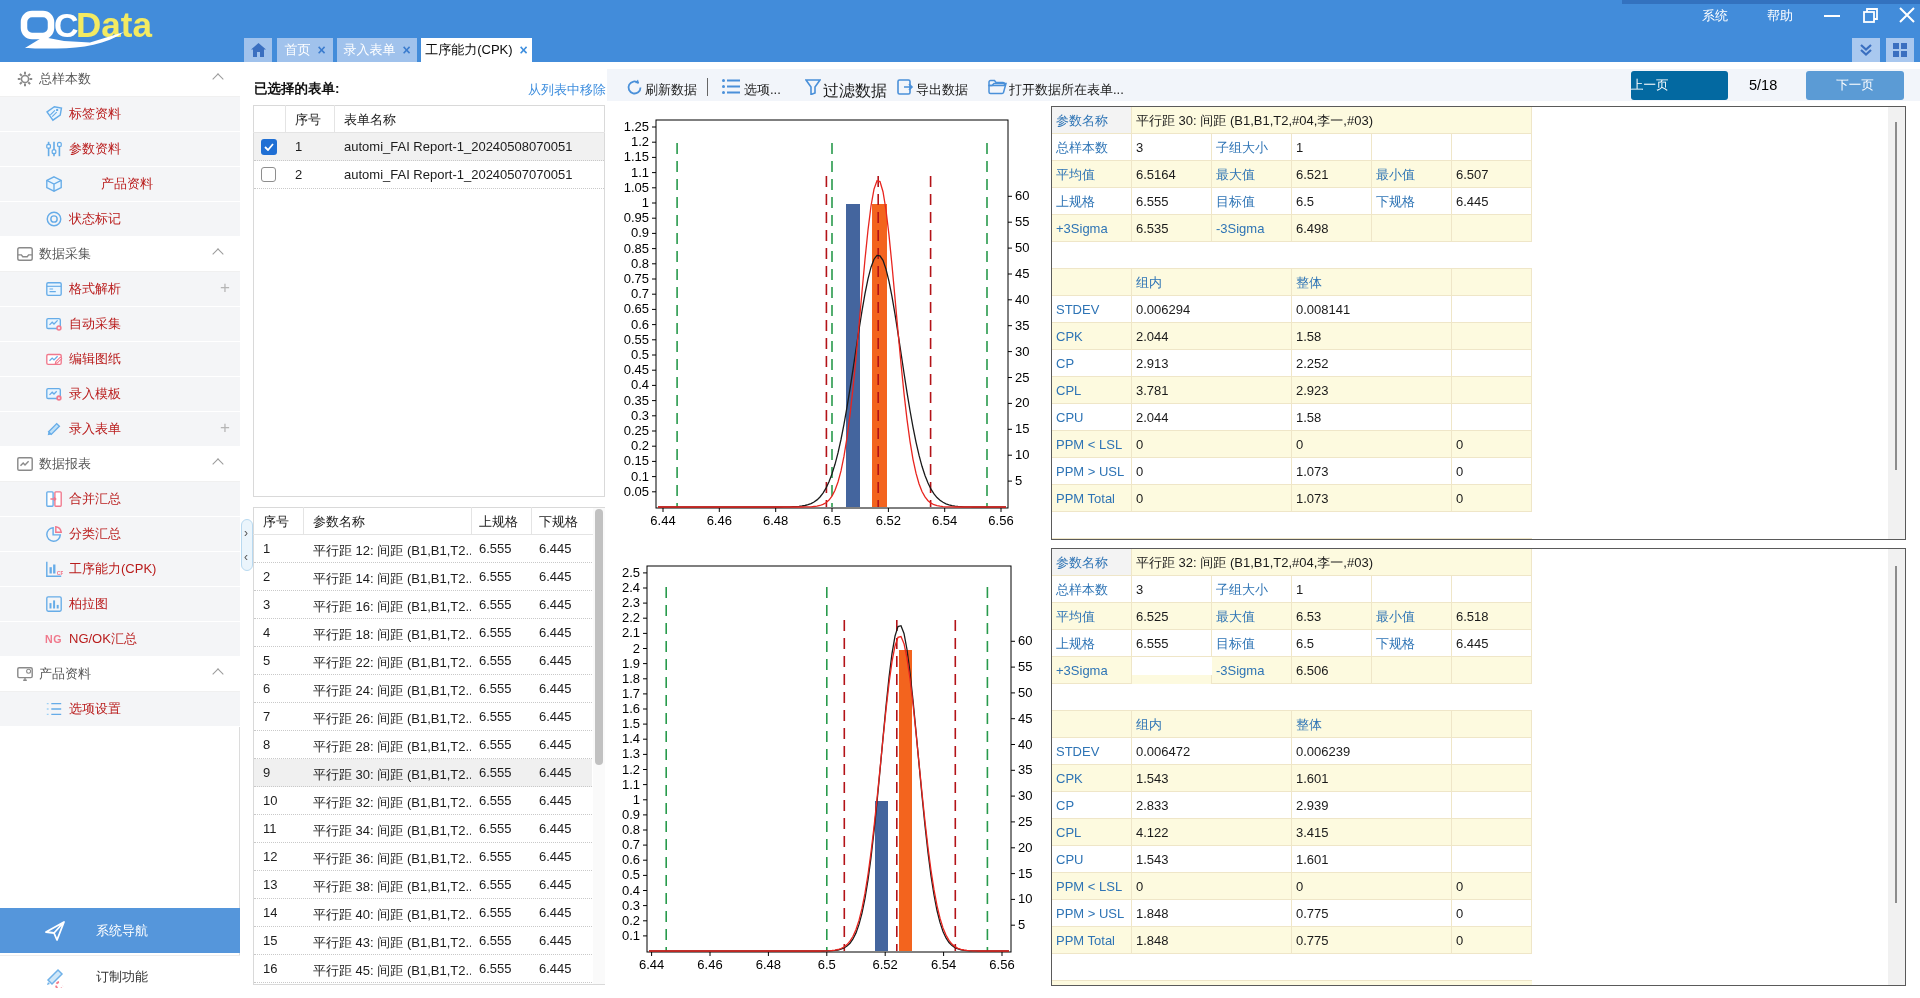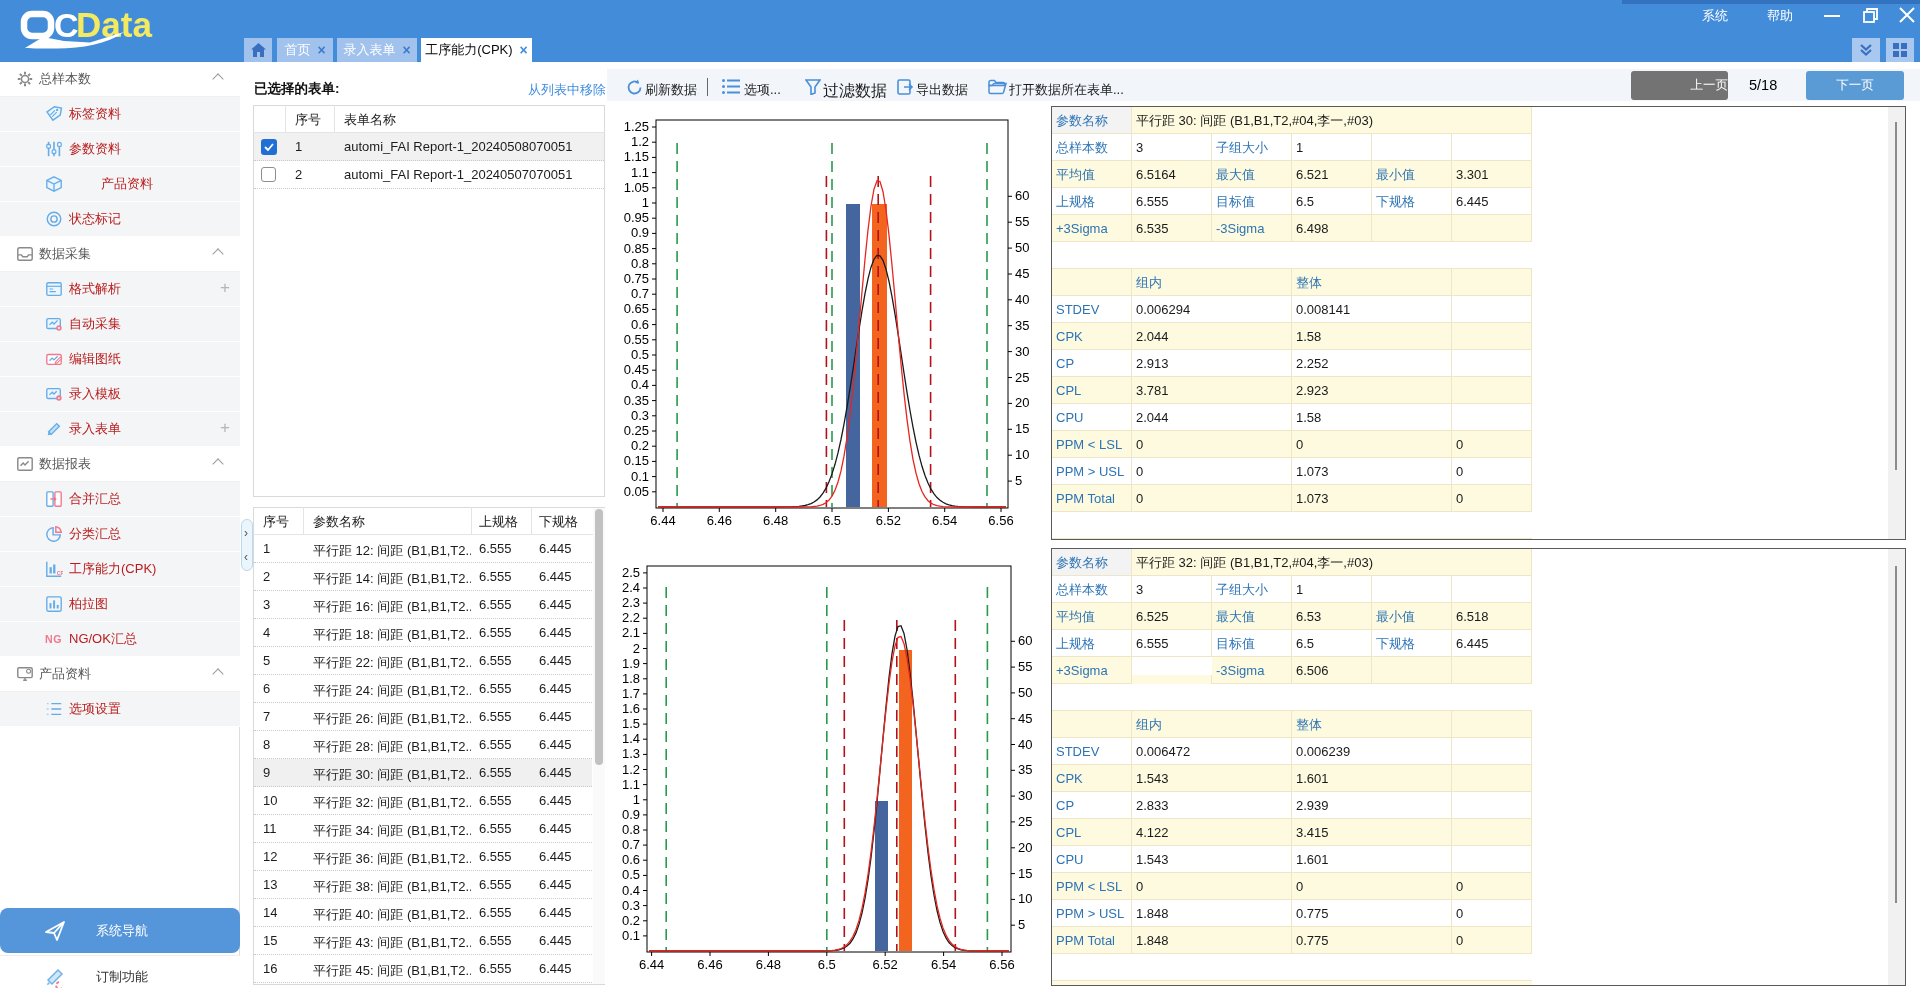--- a/index.html
+++ b/index.html
@@ -236,21 +236,21 @@
       <g stroke="#66ACE8" stroke-width="1.6" fill="none">
         <path d="M7,4 h11 M7,10 h11 M7,16 h11"></path>
       </g>
       <g stroke="#9ED1F5" stroke-width="1.6" fill="none">
         <path d="M2,4 l2,0 M2,10 l2,0 M2,16 l2,0"></path>
       </g>
     </svg>
     <span class="txt">选项设置</span>
   </div>
 
-<div class="abs" style="left:0;top:908px;width:240px;height:45px;background:#5596DB;display:flex;align-items:center;border-radius:8px;">
+<div class="abs" style="left:0;top:908px;width:240px;height:45px;background:#5596DB;display:flex;align-items:center;">
  <svg style="margin-left:44px;" width="22" height="22" viewBox="0 0 22 22">
       <path d="M2,12 L20,2 L13,20 L10,13 Z M10,13 L20,2" fill="none" stroke="#fff" stroke-width="1.8" stroke-linejoin="round"></path>
     </svg>
  <span style="color:#fff;font-size:13px;margin-left:30px;">系统导航</span>
 </div>
 <div class="abs" style="left:0;top:955px;width:240px;height:43px;background:#fff;display:flex;align-items:center;border-top:1px solid #EEE;">
  <svg style="margin-left:44px;" width="22" height="22" viewBox="0 0 22 22">
       <path d="M4,14 L14,4 L18,8 L8,18 Z" fill="#CFE7F8" stroke="#6FB1E8" stroke-width="1.5"></path>
       <path d="M3,19 l3,-1 -2,-2 Z" fill="#6FB1E8"></path>
       <path d="M15,16 a3.5,3.5 0 1,0 4,4" fill="none" stroke="#F27E8A" stroke-width="1.8" stroke-dasharray="3,2"></path>
@@ -286,21 +286,21 @@
       <rect x="1" y="1" width="12" height="14" rx="1.5" fill="none" stroke="#4A90D9" stroke-width="1.6"></rect>
       <path d="M7,8 h8 M12,5 l3,3 -3,3" fill="none" stroke="#4A90D9" stroke-width="1.6"></path>
     </svg></div>
 <div class="abs" style="left:916px;top:81px;font-size:13px;color:#1b1b1b;">导出数据</div>
 <div class="abs" style="left:988px;top:79px;"><svg width="19" height="16" viewBox="0 0 19 16">
       <path d="M1,3 a1.5,1.5 0 0,1 1.5,-1.5 h4 l1.5,2 h7 a1.5,1.5 0 0,1 1.5,1.5 v1.5 h-15.5 Z" fill="none" stroke="#4A90D9" stroke-width="1.5"></path>
       <path d="M1,6.5 H4 L6,4.5 h12 l-2.5,9 a1.5,1.5 0 0,1 -1.4,1 H2.5 A1.5,1.5 0 0,1 1,13 Z" fill="none" stroke="#4A90D9" stroke-width="1.5"></path>
     </svg></div>
 <div class="abs" style="left:1009px;top:81px;font-size:13px;color:#1b1b1b;">打开数据所在表单...</div>
 <div class="abs" style="left:707px;top:78px;width:1px;height:18px;background:#666;"></div>
-<div class="abs" style="left:1631px;top:71px;width:97px;height:29px;background:#737373;border-radius:3px;color:#fff;font-size:12.5px;text-align:right;line-height:29px;">上一页</div>
+<div class="abs" style="left:1631px;top:71px;width:97px;height:29px;background:#0369a1;border-radius:3px;color:#fff;font-size:12.5px;text-align:left;line-height:29px;">上一页</div>
 <div class="abs" style="left:1749px;top:77px;width:40px;font-size:14.5px;color:#000;">5/18</div>
 <div class="abs" style="left:1806px;top:71px;width:98px;height:29px;background:#5B9BD5;border-radius:3px;color:#fff;font-size:12.5px;text-align:center;line-height:29px;">下一页</div>
 <div class="abs" style="left:253px;top:105px;width:352px;height:392px;border:1px solid #D9D9D9;background:#fff;"></div>
 <div class="abs" style="left:253px;top:105px;width:352px;height:28px;border-bottom:1px solid #E4E4E4;"></div>
 <div class="abs" style="left:285px;top:105px;width:1px;height:28px;background:#E4E4E4;"></div>
 <div class="abs" style="left:334px;top:105px;width:1px;height:28px;background:#E4E4E4;"></div>
 <div class="cell" style="left:295px;top:111px;">序号</div>
 <div class="cell" style="left:344px;top:111px;">表单名称</div>
 <div class="abs dotb" style="left:254px;top:133px;width:350px;height:28px;background:#F1F1F1;"></div>
 <div class="abs" style="left:261px;top:139px;width:16px;height:16px;background:#1F6FD4;border-radius:3px;"></div>
@@ -624,21 +624,21 @@
 <div class="tc w" style="left:1132px;top:134px;width:80px;">3</div>
 <div class="tc w lb" style="left:1212px;top:134px;width:80px;">子组大小</div>
 <div class="tc w" style="left:1292px;top:134px;width:80px;">1</div>
 <div class="tc w lb" style="left:1372px;top:134px;width:80px;"></div>
 <div class="tc w" style="left:1452px;top:134px;width:80px;"></div>
 <div class="tc y lb" style="left:1052px;top:161px;width:80px;">平均值</div>
 <div class="tc y" style="left:1132px;top:161px;width:80px;">6.5164</div>
 <div class="tc y lb" style="left:1212px;top:161px;width:80px;">最大值</div>
 <div class="tc y" style="left:1292px;top:161px;width:80px;">6.521</div>
 <div class="tc y lb" style="left:1372px;top:161px;width:80px;">最小值</div>
-<div class="tc y" style="left:1452px;top:161px;width:80px;">3.301</div>
+<div class="tc y" style="left:1452px;top:161px;width:80px;">6.507</div>
 <div class="tc w lb" style="left:1052px;top:188px;width:80px;">上规格</div>
 <div class="tc w" style="left:1132px;top:188px;width:80px;">6.555</div>
 <div class="tc w lb" style="left:1212px;top:188px;width:80px;">目标值</div>
 <div class="tc w" style="left:1292px;top:188px;width:80px;">6.5</div>
 <div class="tc w lb" style="left:1372px;top:188px;width:80px;">下规格</div>
 <div class="tc w" style="left:1452px;top:188px;width:80px;">6.445</div>
 <div class="tc y lb" style="left:1052px;top:215px;width:80px;">+3Sigma</div>
 <div class="tc y" style="left:1132px;top:215px;width:80px;">6.535</div>
 <div class="tc y lb" style="left:1212px;top:215px;width:80px;">-3Sigma</div>
 <div class="tc y" style="left:1292px;top:215px;width:80px;">6.498</div>

